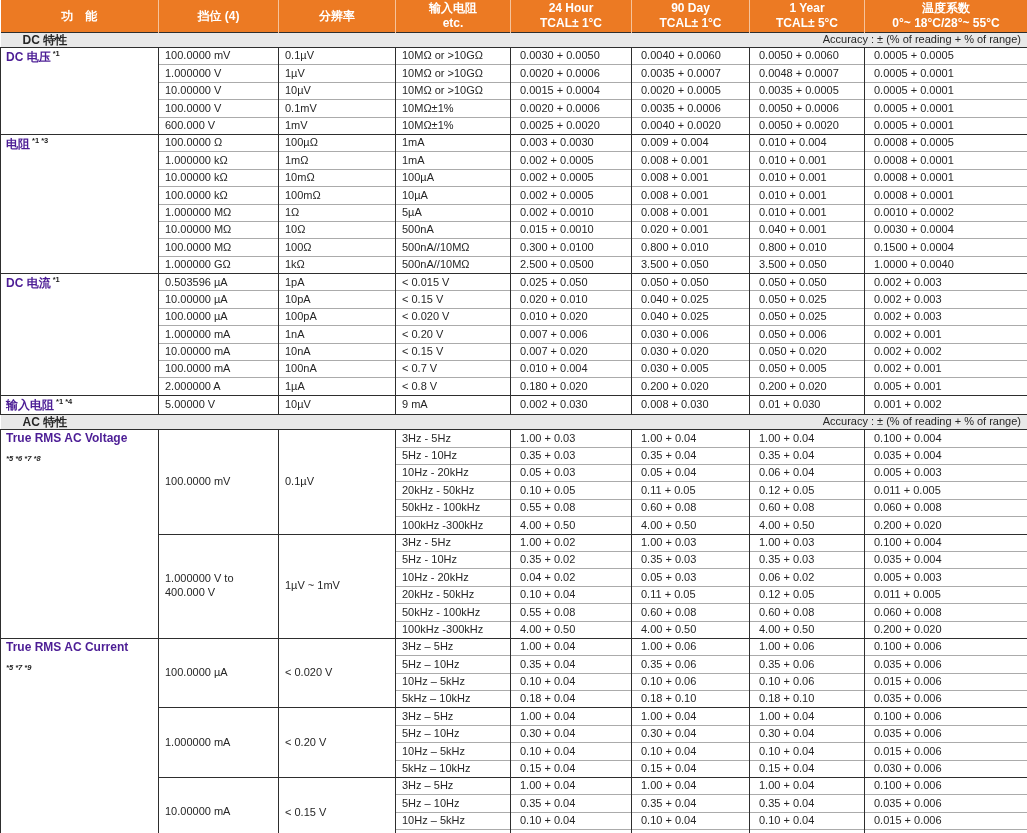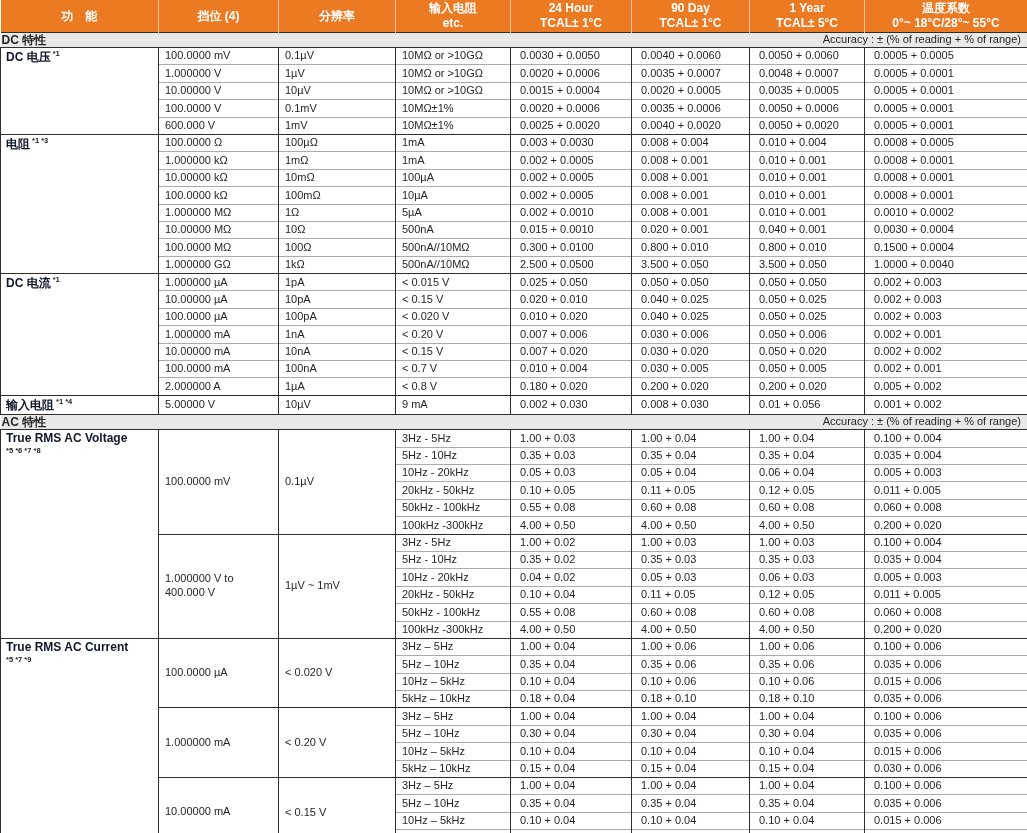--- a/index.html
+++ b/index.html
@@ -21,28 +21,28 @@
   
   td{
     height:16.4px;font-size:11px;color:#262626;line-height:1.05;
     border-left:1px solid #2e2e2e;border-top:1px solid #ABABAB;
     vertical-align:middle;overflow:hidden;padding:0 6px;background:#fff;
   }
   tr.band td{
     background:#E8E8E8;border-top:1px solid #2e2e2e;border-bottom:1px solid #2e2e2e;
     height:14px;border-left:none;
   }
-  tr.band td.band-label{font-weight:bold;font-size:12px;padding-left:1px;}
+  tr.band td.band-label{font-weight:bold;font-size:12px;padding-left:22px;}
   tr.band td.band-note{text-align:right;font-size:11px;}
   tr.group-start td,tr.block-start td{border-top:1px solid #2e2e2e;}
   td.func-cell{vertical-align:top;padding:2px 4px 0 5px;line-height:1.15;}
-  .func-name{font-weight:bold;font-size:12px;color:#0f172a;}
+  .func-name{font-weight:bold;font-size:12px;color:#4c1d95;}
   .func-foot{font-size:7.5px;font-weight:bold;color:#1c1c1c;}
   .func-foot.sup{vertical-align:super;margin-left:2px;}
-  .func-foot.line{display:block;margin-top:1px;}
+  .func-foot.line{display:block;margin-top:9px;font-style:italic;}
   td.val-cell{padding:0 9px;}
   td.pre{white-space:pre-line;line-height:1.25;}
 </style>
 </head>
 <body>
 
 <div class="page">
   <table class="spec">
     <colgroup>
       <col style="width:158px">
@@ -121,21 +121,21 @@
           <td class="val-cell">0.0040 + 0.0020</td>
           <td class="val-cell">0.0050 + 0.0020</td>
           <td class="val-cell">0.0005 + 0.0001</td>
         </tr>
         <tr class="group-start">
           <td class="func-cell" rowspan="8"><span class="func-name">电阻</span><span class="func-foot sup">*1 *3</span></td>
           <td>100.0000 Ω</td>
           <td>100µΩ</td>
           <td>1mA</td>
           <td class="val-cell">0.003 + 0.0030</td>
-          <td class="val-cell">0.008 + 0.004</td>
+          <td class="val-cell">0.009 + 0.004</td>
           <td class="val-cell">0.010 + 0.004</td>
           <td class="val-cell">0.0008 + 0.0005</td>
         </tr>
         <tr>
           <td>1.000000 kΩ</td>
           <td>1mΩ</td>
           <td>1mA</td>
           <td class="val-cell">0.002 + 0.0005</td>
           <td class="val-cell">0.008 + 0.001</td>
           <td class="val-cell">0.010 + 0.001</td>
@@ -190,21 +190,21 @@
           <td>1.000000 GΩ</td>
           <td>1kΩ</td>
           <td>500nA//10MΩ</td>
           <td class="val-cell">2.500 + 0.0500</td>
           <td class="val-cell">3.500 + 0.050</td>
           <td class="val-cell">3.500 + 0.050</td>
           <td class="val-cell">1.0000 + 0.0040</td>
         </tr>
         <tr class="group-start">
           <td class="func-cell" rowspan="7"><span class="func-name">DC 电流</span><span class="func-foot sup">*1</span></td>
-          <td>1.000000 µA</td>
+          <td>0.503596 µA</td>
           <td>1pA</td>
           <td>&lt; 0.015 V</td>
           <td class="val-cell">0.025 + 0.050</td>
           <td class="val-cell">0.050 + 0.050</td>
           <td class="val-cell">0.050 + 0.050</td>
           <td class="val-cell">0.002 + 0.003</td>
         </tr>
         <tr>
           <td>10.00000 µA</td>
           <td>10pA</td>
@@ -250,30 +250,30 @@
           <td class="val-cell">0.050 + 0.005</td>
           <td class="val-cell">0.002 + 0.001</td>
         </tr>
         <tr>
           <td>2.000000 A</td>
           <td>1µA</td>
           <td>&lt; 0.8 V</td>
           <td class="val-cell">0.180 + 0.020</td>
           <td class="val-cell">0.200 + 0.020</td>
           <td class="val-cell">0.200 + 0.020</td>
-          <td class="val-cell">0.005 + 0.002</td>
+          <td class="val-cell">0.005 + 0.001</td>
         </tr>
         <tr class="group-start">
           <td class="func-cell" rowspan="1"><span class="func-name">输入电阻</span><span class="func-foot sup">*1 *4</span></td>
           <td>5.00000 V</td>
           <td>10µV</td>
           <td>9 mA</td>
           <td class="val-cell">0.002 + 0.030</td>
           <td class="val-cell">0.008 + 0.030</td>
-          <td class="val-cell">0.01 + 0.056</td>
+          <td class="val-cell">0.01 + 0.030</td>
           <td class="val-cell">0.001 + 0.002</td>
         </tr>
         <tr class="band">
           <td class="band-label" colspan="4">AC 特性</td>
           <td class="band-note" colspan="4">Accuracy : ± (% of reading + % of range)</td>
         </tr>
         <tr class="group-start">
           <td class="func-cell" rowspan="12"><span class="func-name">True RMS AC Voltage</span><span class="func-foot line">*5 *6 *7 *8</span></td>
           <td class="pre" rowspan="6">100.0000 mV</td>
           <td rowspan="6">0.1µV</td>
@@ -332,21 +332,21 @@
           <td>5Hz - 10Hz</td>
           <td class="val-cell">0.35 + 0.02</td>
           <td class="val-cell">0.35 + 0.03</td>
           <td class="val-cell">0.35 + 0.03</td>
           <td class="val-cell">0.035 + 0.004</td>
         </tr>
         <tr>
           <td>10Hz - 20kHz</td>
           <td class="val-cell">0.04 + 0.02</td>
           <td class="val-cell">0.05 + 0.03</td>
-          <td class="val-cell">0.06 + 0.03</td>
+          <td class="val-cell">0.06 + 0.02</td>
           <td class="val-cell">0.005 + 0.003</td>
         </tr>
         <tr>
           <td>20kHz - 50kHz</td>
           <td class="val-cell">0.10 + 0.04</td>
           <td class="val-cell">0.11 + 0.05</td>
           <td class="val-cell">0.12 + 0.05</td>
           <td class="val-cell">0.011 + 0.005</td>
         </tr>
         <tr>

